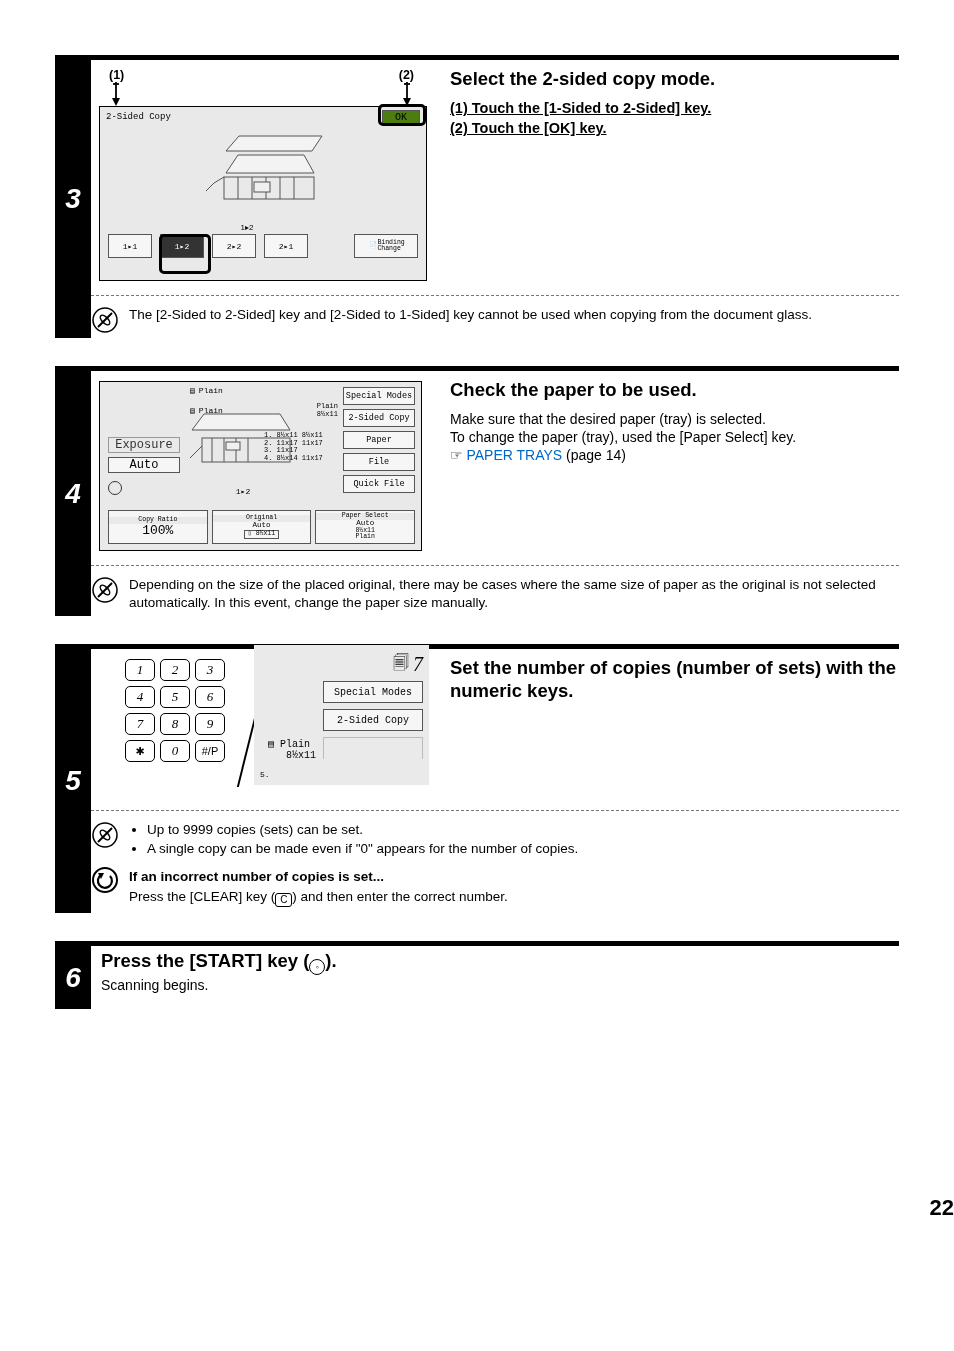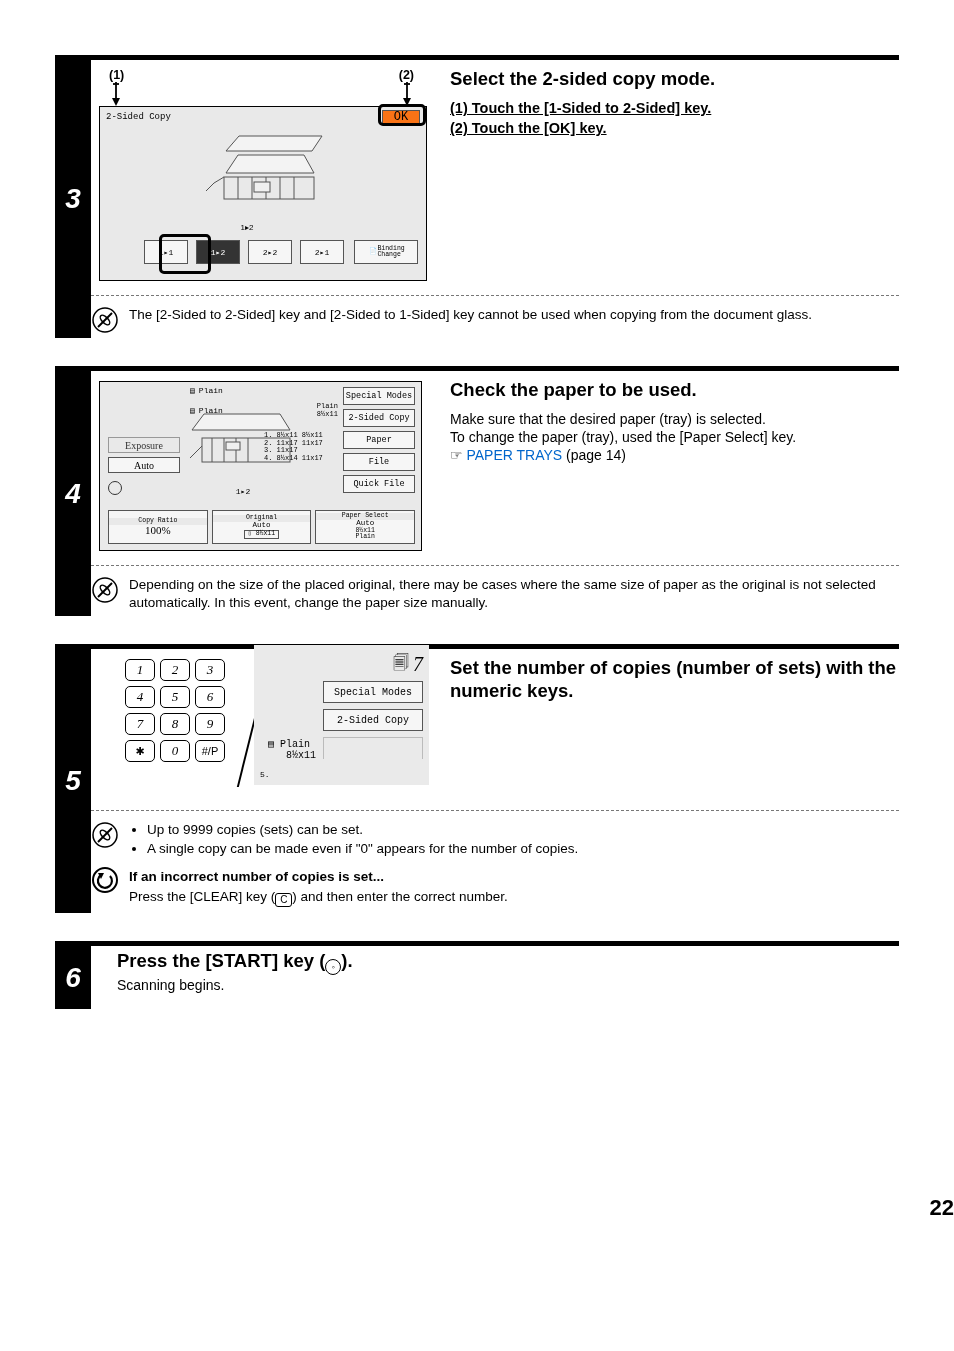--- a/index.html
+++ b/index.html
@@ -80,30 +80,30 @@
   .panel3 {
     margin-top:-2px;
     border:1.2px solid #000; background:#e9e9e9;
     width:328px; height:175px; position:relative;
   }
   .panel3 .titlebar {
     height:20px; display:flex; align-items:center; justify-content:space-between;
     padding:0 6px; font-family:"Courier New",monospace; font-size:9px;
   }
   .okbtn {
-    border:1px solid #555; width:38px; height:14px; background:#f97316;
+    border:1px solid #555; width:38px; height:14px; background:#4d7c0f;
     display:flex; align-items:center; justify-content:center;
-    font-size:12px; font-family:"Courier New",monospace;
+    font-size:10px; font-family:"Courier New",monospace;
   }
   .panel3 .glassroof {
     position:absolute; left:104px; top:26px; width:120px; height:68px;
   }
   .panel3 .duplex-row {
     position:absolute; bottom:16px; left:8px; right:8px; height:30px;
-    display:flex; align-items:flex-end; gap:8px;margin-left:36px;
+    display:flex; align-items:flex-start; gap:8px;
   }
   .dmode {
     width:44px; height:24px; border:1px solid #555; background:#f6f6f6;
     display:flex; align-items:center; justify-content:center;
     font-family:"Courier New",monospace; font-size:8px;
   }
   .dmode.sel { background:#333; color:#fff; }
   .dmode.last { margin-left:auto; width:64px; font-size:6.5px; line-height:1; text-align:left; padding-left:2px; }
   .hilite-1 {
     position:absolute; border:3px solid #000; border-radius:5px;
@@ -123,21 +123,21 @@
   .p4-top { position:absolute; top:4px; left:90px; font-size:8px; display:flex; align-items:center; gap:4px;}
   .p4-top2 { position:absolute; top:20px; left:90px; font-size:8px; display:flex; align-items:center; gap:4px;}
   .p4-rside { position:absolute; top:5px; right:6px; width:72px; display:flex; flex-direction:column; gap:4px; }
   .p4-rbtn {
     height:18px; border:1px solid #555; background:#f6f6f6;
     font-size:8.5px; display:flex; align-items:center; justify-content:center;
   }
   .p4-lbtns { position:absolute; left:8px; top:55px; width:72px; display:flex; flex-direction:column; gap:4px;}
   .p4-lbtn {
     height:16px; border:1px solid #555; background:#f6f6f6;
-    font-size:10px; display:flex; align-items:center; justify-content:center;font-family:Liberation Serif, serif;
+    font-size:12px; display:flex; align-items:center; justify-content:center;
   }
   .p4-lbtn.flat { background:#e9e9e9; border-color:#999; color:#333;}
   .p4-trays { position:absolute; left:164px; top:50px; width:70px; font-size:7px; line-height:1.1; }
   .p4-trays div { white-space:nowrap; }
   .p4-bottom { position:absolute; bottom:6px; left:8px; right:6px; display:flex; gap:4px; }
   .p4-bbtn {
     flex:1; border:1px solid #555; background:#f6f6f6;
     display:flex; flex-direction:column; align-items:center; justify-content:center;
     font-size:7.5px; height:34px; line-height:1.05;
   }
@@ -179,21 +179,21 @@
   }
   .kp-count .dig { font-family:Georgia,serif; font-style:italic; font-size:20px; }
   .kp-rbtns { position:absolute; right:6px; top:36px; width:100px; display:flex; flex-direction:column; gap:6px; }
   .kp-rbtn {
     height:22px; border:1px solid #555; background:#f6f6f6;
     font-size:10px; display:flex; align-items:center; justify-content:center;
   }
   .kp-paper { position:absolute; left:14px; bottom:24px; font-size:10px; line-height:1.1;}
   .kp-tinytext { position:absolute; left:6px; bottom:6px; font-size:8px; }
   
-  .step6-body { padding: 4px 0 14px 26px; }
+  .step6-body { padding: 4px 0 14px 10px; }
 </style>
 </head>
 <body>
 
 <div class="page">
 
   <div class="step-block">
     <div class="thick-bar"></div>
     <div class="step-row">
       <div class="step-num">3</div>
@@ -321,21 +321,21 @@
                 <div class="p4-rbtn">Quick File</div>
               </div>
               <div class="p4-lbtns">
                 <div class="p4-lbtn flat">Exposure</div>
                 <div class="p4-lbtn">Auto</div>
                 <div class="dialicon"></div>
               </div>
               <div class="p4-bottom">
                 <div class="p4-bbtn">
                   <span class="tiny flat" style="background:#e9e9e9; width:100%; text-align:center;">Copy Ratio</span>
-                  <span style="font-size:11px; font-family:Liberation Serif, serif;">100%</span>
+                  <span style="font-size:13px; font-family:Liberation Mono, monospace;">100%</span>
                 </div>
                 <div class="p4-bbtn">
                   <span class="tiny" style="background:#e9e9e9;width:100%;text-align:center;">Original</span>
                   <span>Auto</span>
                   <span style="border:1px solid #555; padding:0 3px; font-size:6.5px;">▯ <span>8½x11</span></span>
                 </div>
                 <div class="p4-bbtn">
                   <span class="tiny" style="background:#e9e9e9;width:100%;text-align:center;">Paper Select</span>
                   <span>Auto</span>
                   <span class="tiny">8½x11</span>

